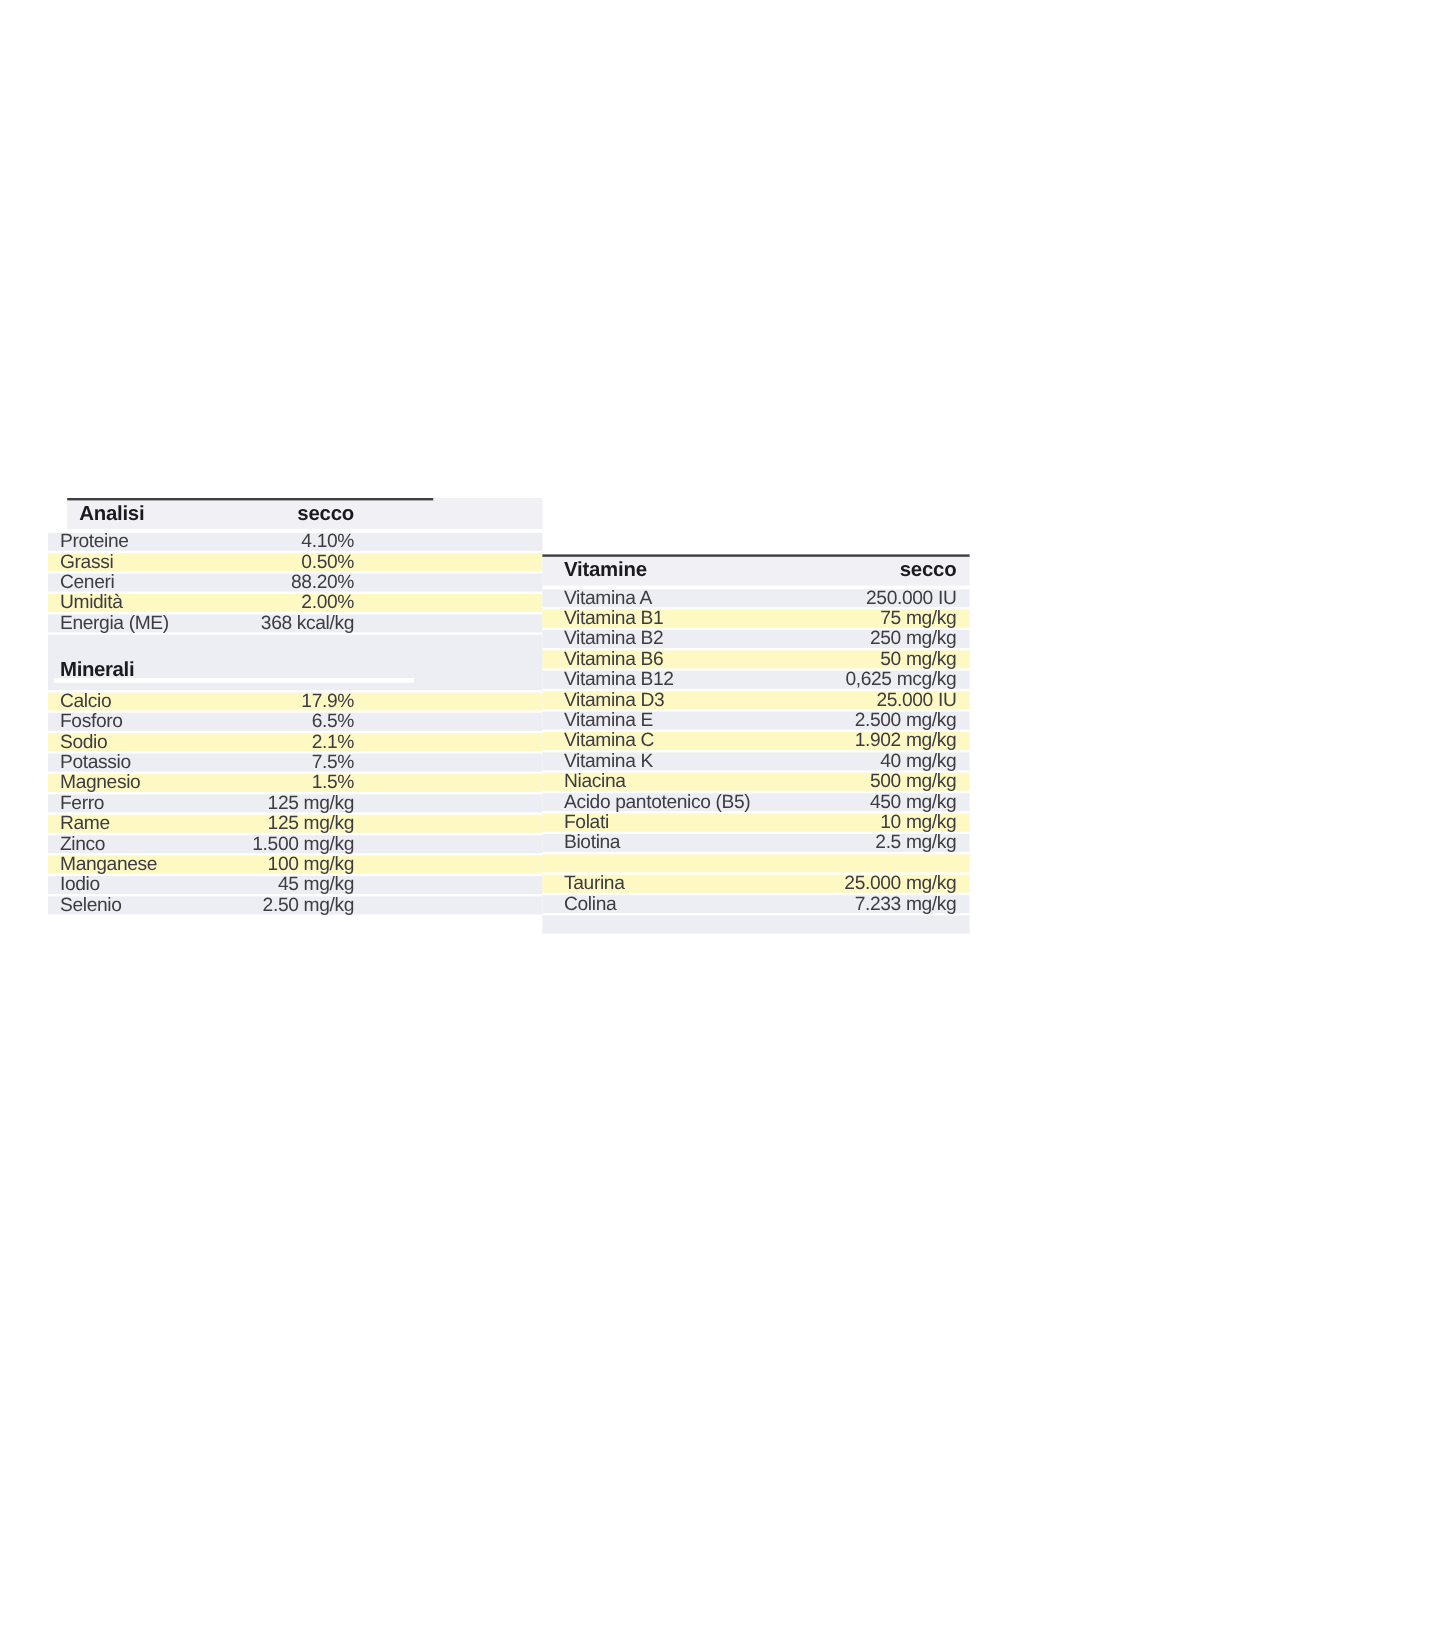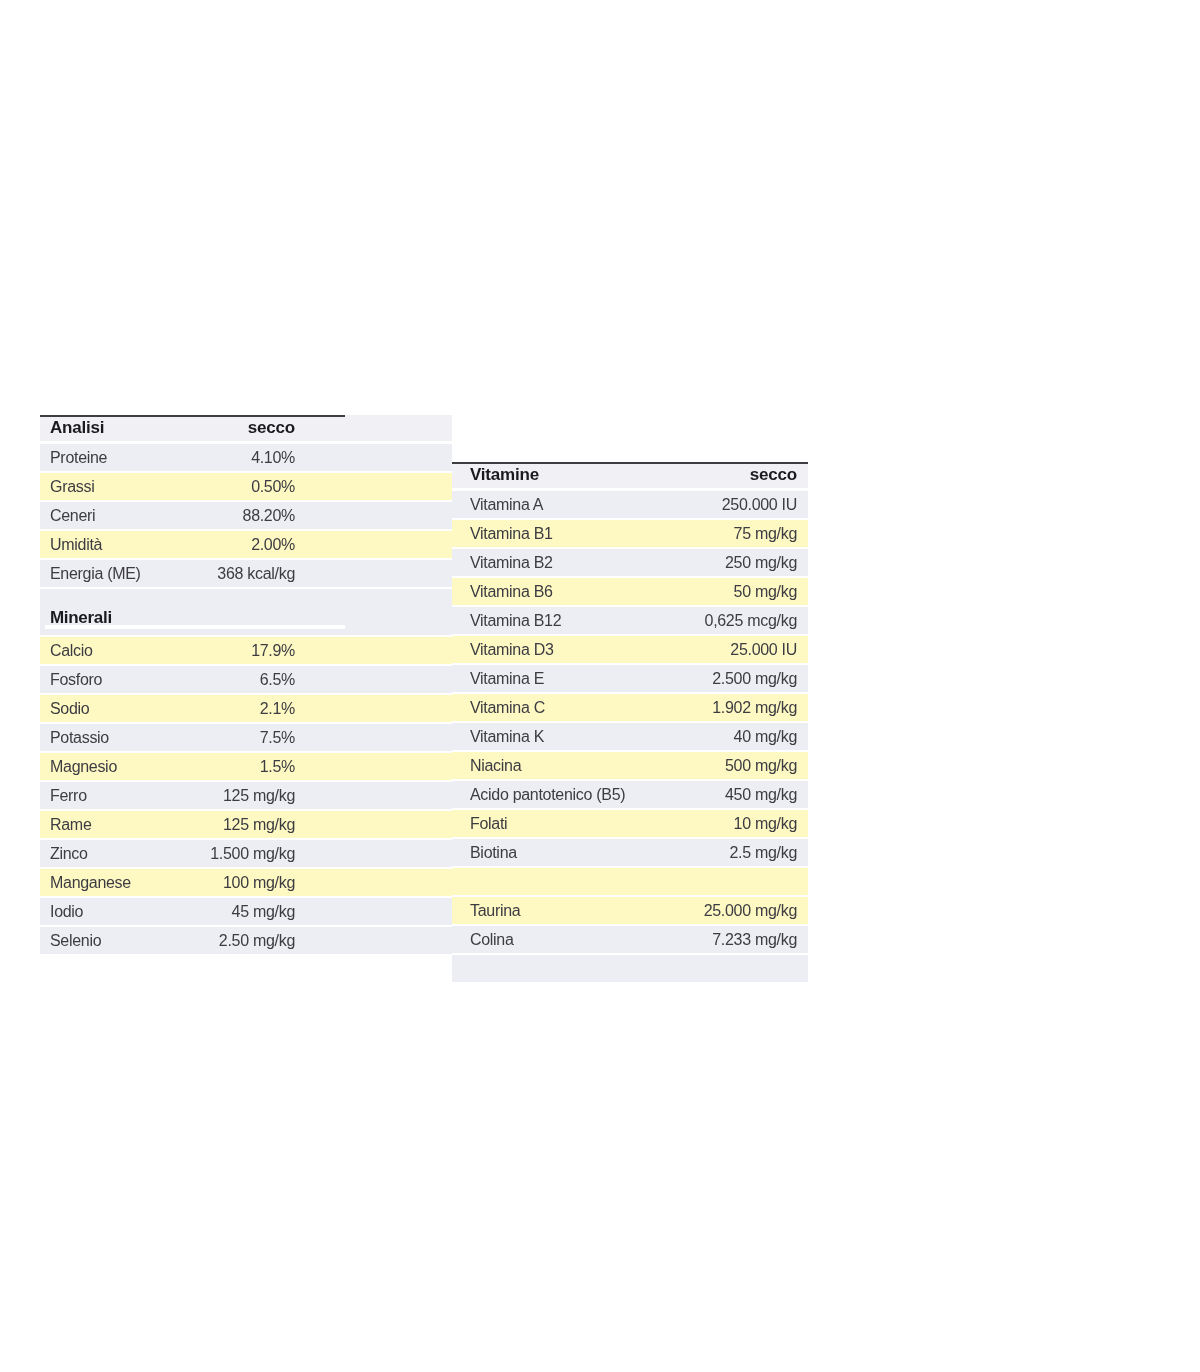--- a/index.html
+++ b/index.html
@@ -14,28 +14,28 @@
   .col { display:flex; flex-direction:column; }
   .col-left  { width:412px; }
   .col-right { width:356px;margin-top:47px; }
 
   .thead {
     height:29px; background:#f1f1f5; border-bottom:3px solid #ffffff;
     display:flex; justify-content:space-between; align-items:center;
     font-weight:bold; font-size:17px; color:#1b1b1f; letter-spacing:-0.2px;
     position:relative;
   }
-  .col-left  .thead { padding:0 157px 0 10px; }
+  .col-left  .thead { padding:0 157px 0 10px;margin-left:16px; }
   .col-right .thead { padding:0 11px 0 18px; }
   .thead::before { content:""; position:absolute; top:0; left:0; height:2px; background:#3e3e42; }
   .col-left  .thead::before { width:305px; }
   .col-right .thead::before { width:100%; }
 
   .row {
-    height:29px; border-bottom:2px solid #ffffff;
+    height:17px; border-bottom:2px solid #ffffff;
     display:flex; justify-content:space-between; align-items:center;
     font-size:16px; color:#3c3c42; letter-spacing:-0.3px;
     flex:none;
   }
   .col-left  .row { padding:0 157px 0 10px; }
   .col-right .row { padding:0 11px 0 18px;gap:21px; }
   .row.light { background:#edeef3; }
   .row.dark  { background:#fef9c3; }
 
   .row.section { font-weight:bold; font-size:17px; color:#1b1b1f; position:relative; }

